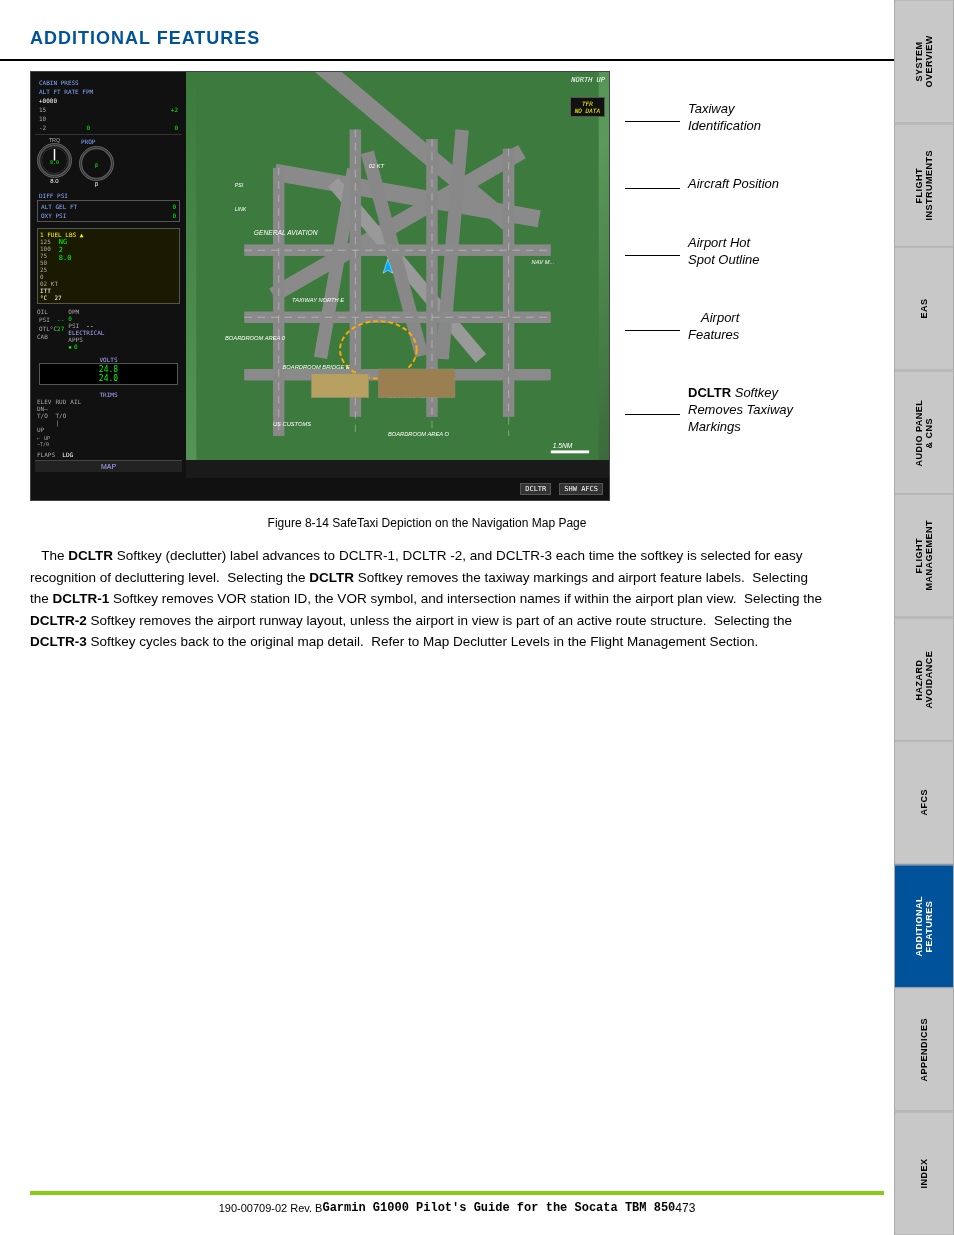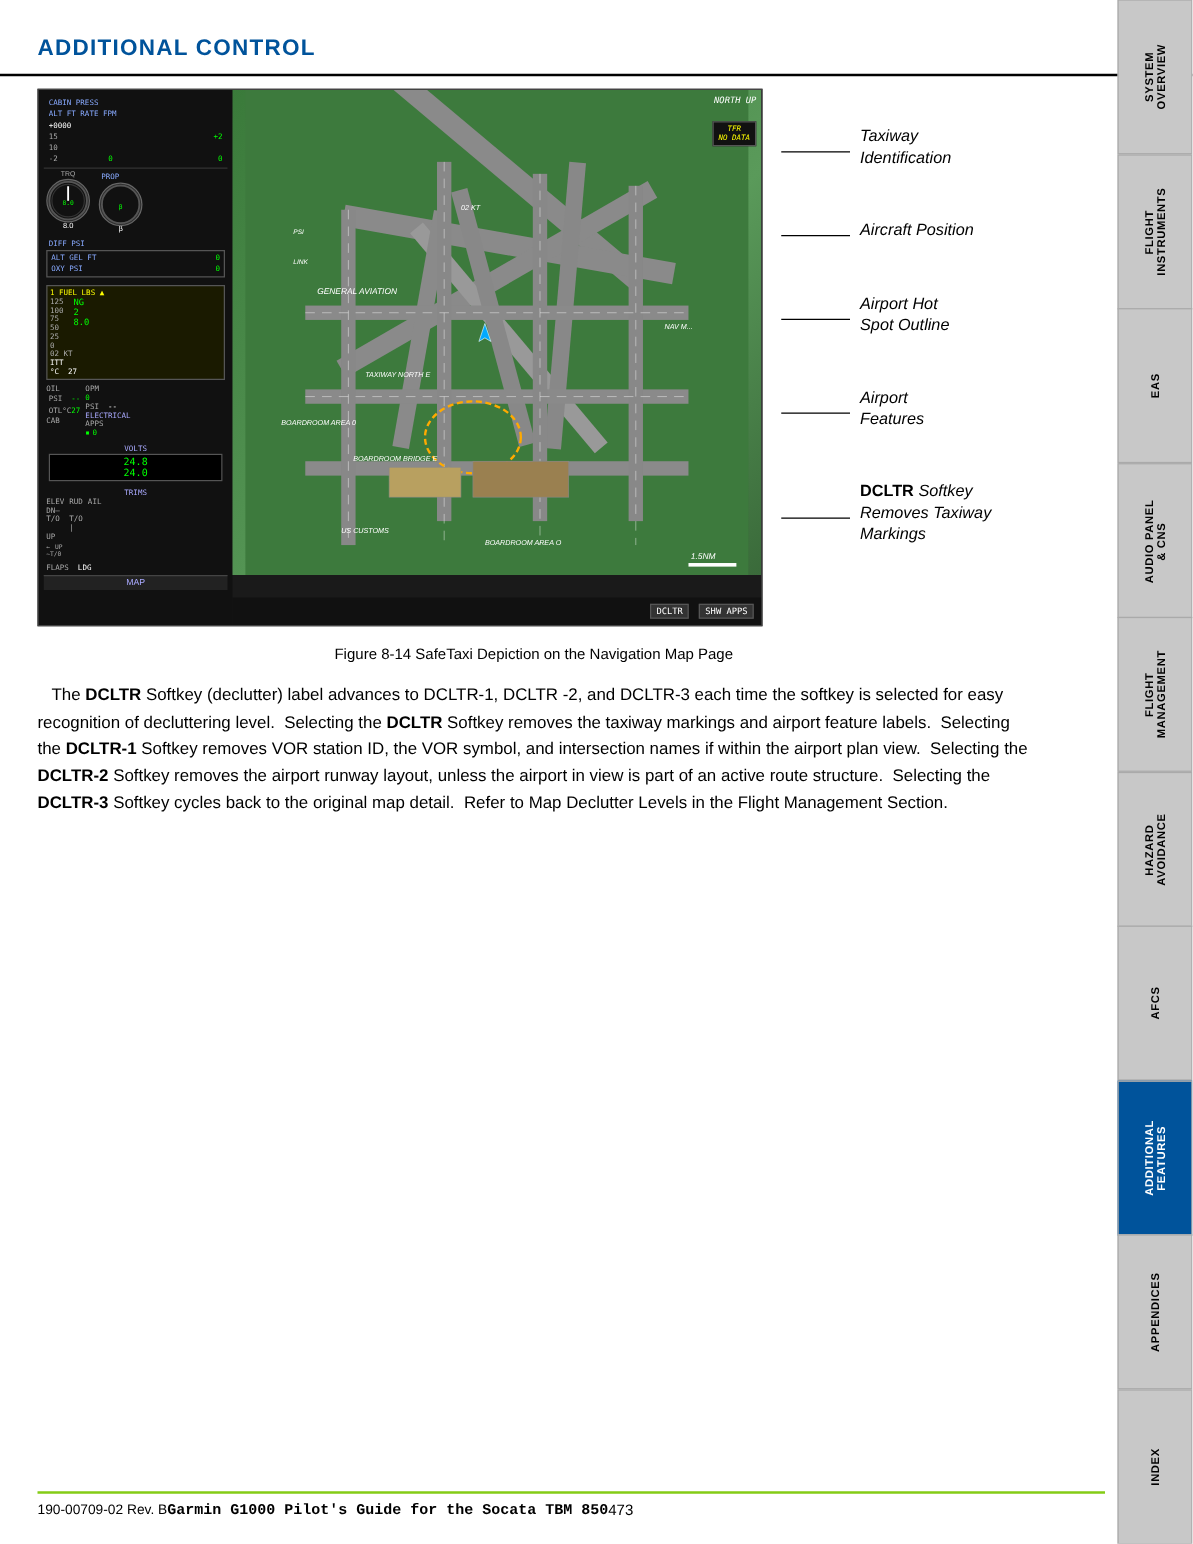--- a/index.html
+++ b/index.html
@@ -221,23 +221,23 @@
       font-weight: 900;
     }
 
     
     .page-footer {
       position: absolute;
       bottom: 20px;
       left: 30px;
       right: 70px;
       display: flex;
-      justify-content: flex-start;
+      justify-content: center;
       align-items: center;
-      border-top: 2px solid #84cc16;
+      border-top: 4px solid #84cc16;
       padding-top: 6px;
     }
     .footer-left { font-size: 11px; color: #000; }
     .footer-center { font-size: 12px; font-weight: 700; color: #000; font-family: Liberation Mono, monospace; }
     .footer-right { font-size: 12px; color: #000; }
 
     
     .inst-row {
       display: flex;
       justify-content: space-between;
@@ -310,21 +310,21 @@
       font-size: 6px;
       font-family: monospace;
       padding: 2px 4px;
       text-align: center;
     }
   </style>
 </head>
 <body>
 
 <div class="header">
-  <div class="header-title">ADDITIONAL CONTROL</div>
+  <div class="header-title">ADDITIONAL FEATURES</div>
 </div>
 
 <div class="sidebar">
   <div class="sidebar-tab">SYSTEM<br>OVERVIEW</div>
   <div class="sidebar-tab">FLIGHT<br>INSTRUMENTS</div>
   <div class="sidebar-tab">EAS</div>
   <div class="sidebar-tab">AUDIO PANEL<br>&amp; CNS</div>
   <div class="sidebar-tab">FLIGHT<br>MANAGEMENT</div>
   <div class="sidebar-tab">HAZARD<br>AVOIDANCE</div>
   <div class="sidebar-tab">AFCS</div>
@@ -525,21 +525,21 @@
           <text x="372" y="392" fill="#fff" font-size="7" font-family="Arial">1.5NM</text>
         </svg>
 
         
         <div class="map-north">NORTH UP</div>
         <div class="tfr-box">TFR<br>NO DATA</div>
       </div>
 
       <div class="map-footer">
         <span class="softkey-btn">DCLTR</span>
-        <span class="softkey-btn">SHW APPS</span>
+        <span class="softkey-btn">SHW AFCS</span>
       </div>
     </div>
 
     <div class="annotations">
 
       <div class="annotation-item">
         <div style="display:flex; align-items:center; gap:0;">
           <span style="display:inline-block; width:55px; height:1px; background:#000; margin-top:8px;"></span>
           <span style="font-size:13px; font-style:italic; margin-left:8px; line-height:1.3;">Taxiway<br>Identification</span>
         </div>
@@ -554,21 +554,21 @@
       </div>
 
       <div class="annotation-item">
         <div style="display:flex; align-items:center; gap:0;">
           <span style="display:inline-block; width:55px; height:1px; background:#000; margin-top:8px;"></span>
           <span style="font-size:13px; font-style:italic; margin-left:8px; line-height:1.3;">Airport Hot<br>Spot Outline</span>
         </div>
       </div>
 
       <div class="annotation-item">
-        <div style="display:flex; align-items:center; gap:0;">
+        <div style="display:flex; align-items:center; gap:0;text-align:right;">
           <span style="display:inline-block; width:55px; height:1px; background:#000; margin-top:8px;"></span>
           <span style="font-size:13px; font-style:italic; margin-left:8px; line-height:1.3;">Airport<br>Features</span>
         </div>
       </div>
 
       <div class="annotation-item">
         <div style="display:flex; align-items:center; gap:0;">
           <span style="display:inline-block; width:55px; height:1px; background:#000; margin-top:8px;"></span>
           <span style="font-size:13px; font-style:italic; margin-left:8px; line-height:1.3;"><strong style="font-style:normal; font-weight:900;">DCLTR</strong> Softkey<br>Removes Taxiway<br>Markings</span>
         </div>

